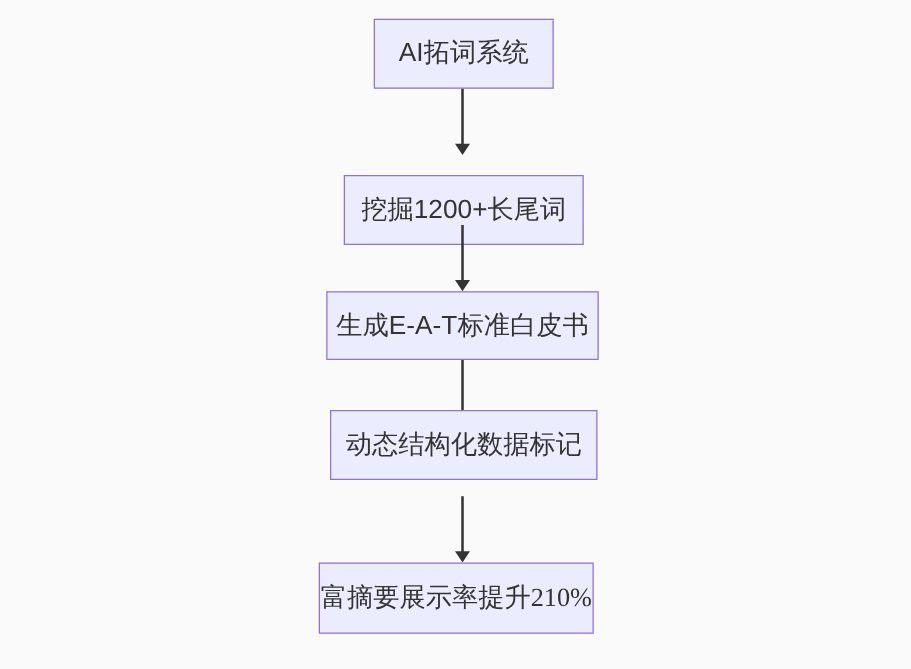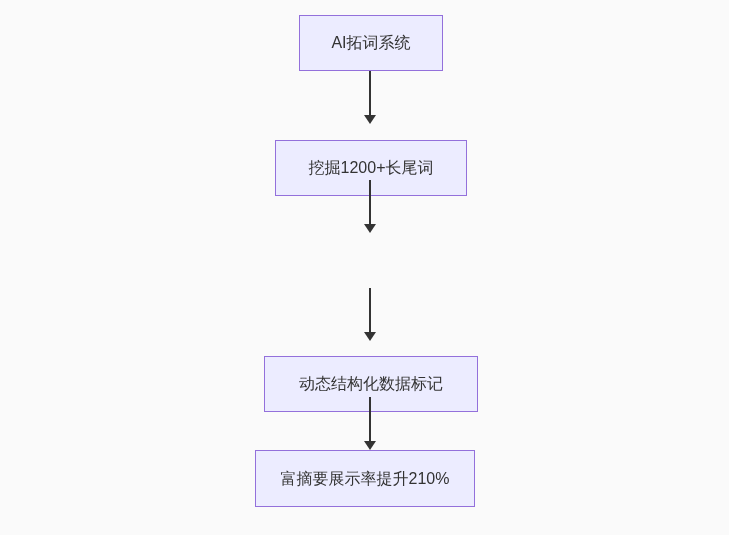--- a/index.html
+++ b/index.html
@@ -17,33 +17,33 @@
     position: relative;
     width: 729px;
     height: 535px;
   }
   .node {
     position: absolute;
     box-sizing: border-box;
     background: #ECECFF;
     border: 1px solid #9370DB;
     color: #333333;
-    font-size: 16px;
+    font-size: 21px;
     display: flex;
     align-items: center;
     justify-content: center;
     text-align: center;
     line-height: 1.2;
     white-space: nowrap;
   }
   .node1 { left: 299px; top: 15px;  width: 144px; height: 56px; }
   .node2 { left: 275px; top: 124px; width: 192px; height: 56px; margin-top: 16px; }
   .node3 { left: 261px; top: 233px; width: 218px; height: 55px; }
-  .node4 { left: 264px; top: 356px; width: 214px; height: 56px; }
-  .node5 { left: 255px; top: 450px; width: 220px; height: 57px; }
+  .node4 { left: 264px; top: 328px; width: 214px; height: 56px; }
+  .node5 { left: 255px; top: 450px; width: 220px; height: 57px; font-family: Liberation Serif, serif; }
 
   .arrow {
     position: absolute;
     width: 12px;
     left: 364px;
   }
   .arrow .shaft {
     position: absolute;
     left: 5px;
     top: 0;
@@ -78,20 +78,21 @@
     <div class="head"></div>
   </div>
 
   <div class="node node2">挖掘1200+长尾词</div>
 
   <div class="arrow arrow2">
     <div class="shaft"></div>
     <div class="head"></div>
   </div>
 
+  <div class="node node3">生成E-A-T标准白皮书</div>
 
   <div class="arrow arrow3">
     <div class="shaft"></div>
     <div class="head"></div>
   </div>
 
   <div class="node node4">动态结构化数据标记</div>
 
   <div class="arrow arrow4">
     <div class="shaft"></div>

